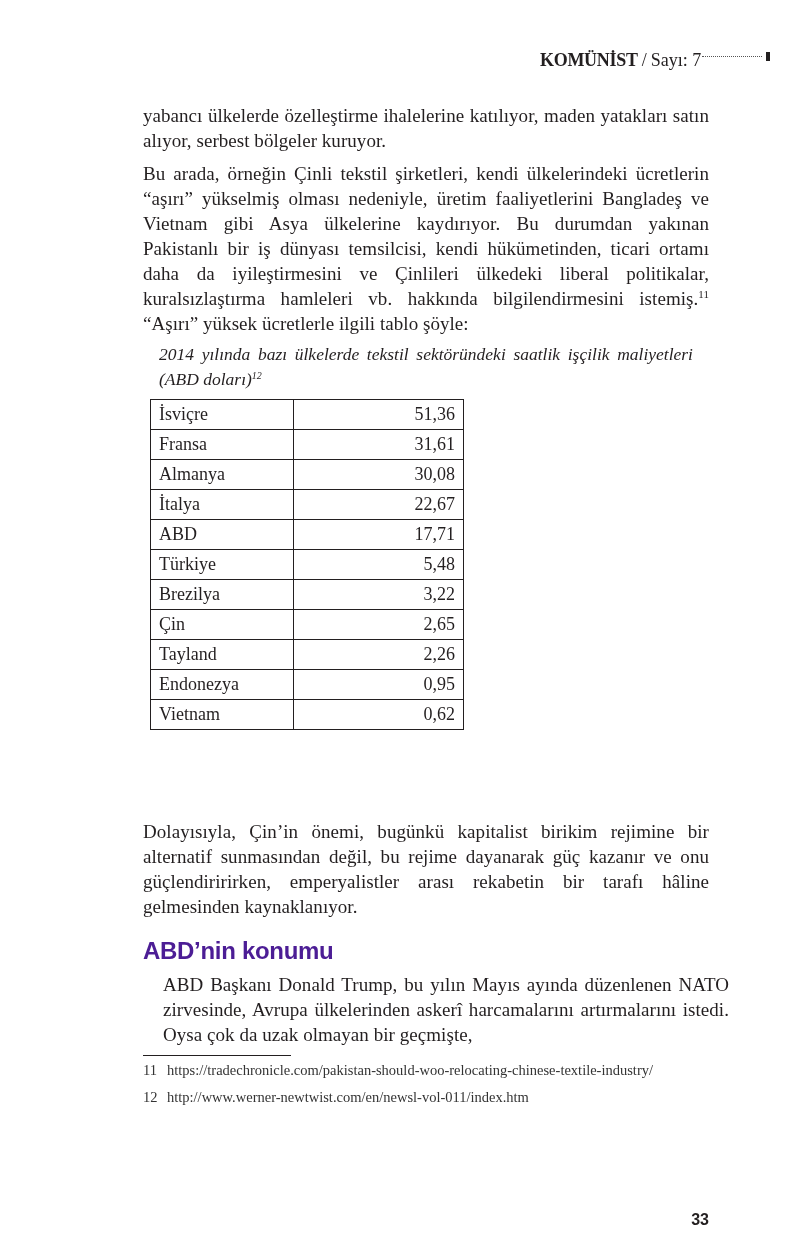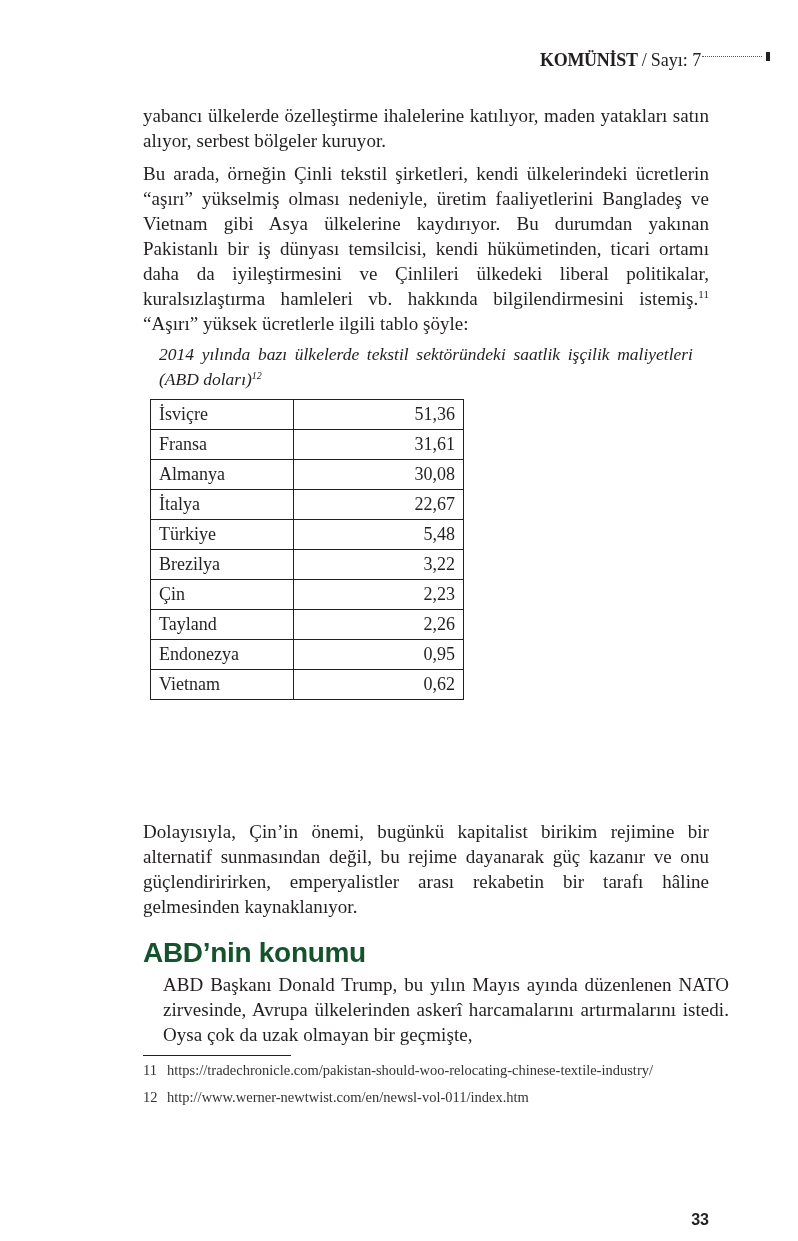--- a/index.html
+++ b/index.html
@@ -35,22 +35,22 @@
     font-family: "Liberation Serif", serif; font-size: 18px; margin-left: 7px;
   }
   table.wages td {
     border: 1.3px solid #231f20; height: 30px; padding: 0 8px; box-sizing: border-box;
   }
   table.wages td.country { width: 143px; text-align: left; }
   table.wages td.value { width: 170px; text-align: right; }
 
   .section-heading {
     position: absolute; left: 143px; top: 937px; margin: 0;
-    font-family: "Liberation Sans", sans-serif; font-weight: bold; font-size: 28px;
-    letter-spacing: -0.3px; color: #14532d;
+    font-family: "Liberation Sans", sans-serif; font-weight: bold; font-size: 24px;
+    letter-spacing: -0.3px; color: #4c1d95;
   }
 
   .fn-rule { position: absolute; left: 143px; top: 1055px; width: 148px; height: 1px; background: #231f20; }
   .footnotes { position: absolute; left: 143px; top: 1060px; width: 566px;
     font-family: "Liberation Serif", serif; font-size: 14.5px; line-height: 20px; color: #333; }
   .fn { display: flex; margin-bottom: 7px; }
   .fn .num { width: 24px; flex: 0 0 24px; }
   .fn .txt { flex: 1; word-break: break-word; }
 
   .page-number {
@@ -87,30 +87,34 @@
       </tr>
       <tr>
         <td class="country">Almanya</td>
         <td class="value">30,08</td>
       </tr>
       <tr>
         <td class="country">İtalya</td>
         <td class="value">22,67</td>
       </tr>
       <tr>
+        <td class="country">ABD</td>
+        <td class="value">17,71</td>
+      </tr>
+      <tr>
         <td class="country">Türkiye</td>
         <td class="value">5,48</td>
       </tr>
       <tr>
         <td class="country">Brezilya</td>
         <td class="value">3,22</td>
       </tr>
       <tr>
         <td class="country">Çin</td>
-        <td class="value">2,23</td>
+        <td class="value">2,65</td>
       </tr>
       <tr>
         <td class="country">Tayland</td>
         <td class="value">2,26</td>
       </tr>
       <tr>
         <td class="country">Endonezya</td>
         <td class="value">0,95</td>
       </tr>
       <tr>

